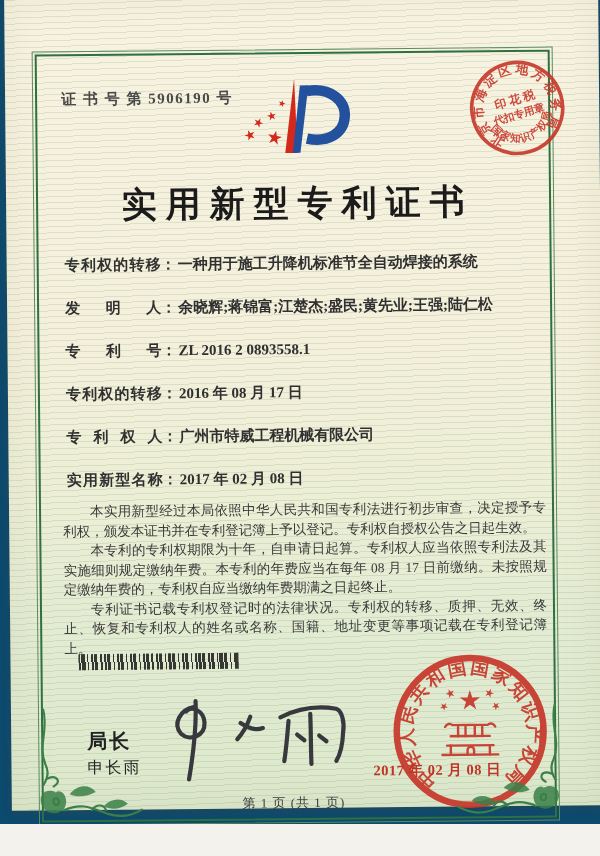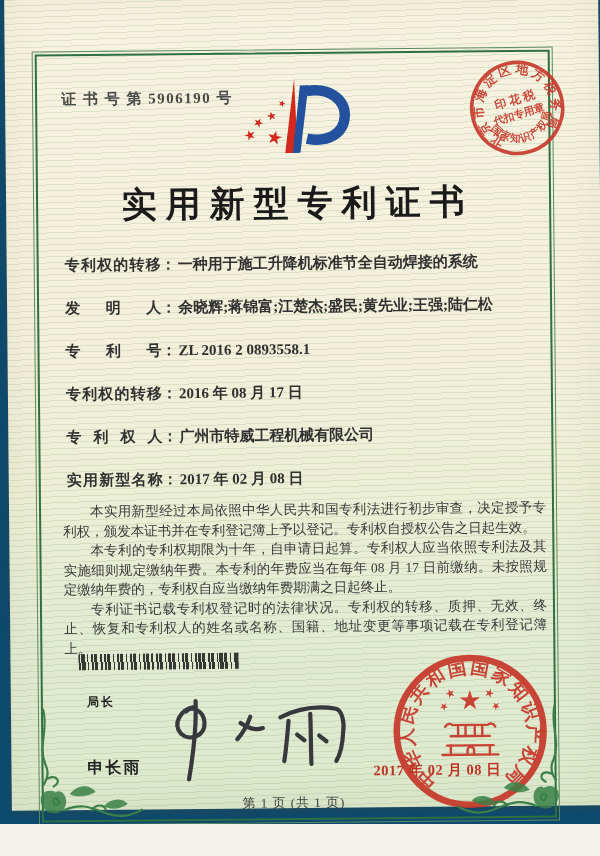--- a/index.html
+++ b/index.html
@@ -34,22 +34,22 @@
   .field-colon{display:inline-block;margin-right:2px;}
   .paragraphs{left:62px;top:500px;width:483px;font-size:13.5px;line-height:19.5px;color:#3a3a3a;text-align:justify;}
   .paragraphs p{margin:0;text-indent:2em;}
   .barcode{
     left:76px;top:652px;width:160px;height:16px;
     background:
       repeating-linear-gradient(90deg,#20201e 0 2px,rgba(0,0,0,0) 2px 3px,#20201e 3px 6px,rgba(0,0,0,0) 6px 9px,#20201e 9px 10px,rgba(0,0,0,0) 10px 13px),
       repeating-linear-gradient(90deg,rgba(0,0,0,0) 0 5px,#20201e 5px 7px,rgba(0,0,0,0) 7px 17px);
     opacity:.88;
   }
-  .sign-title{left:84px;top:692px;font-family:Liberation Serif, serif;font-size:12px;font-weight:700;color:#222;letter-spacing:2px;}
-  .sign-name{left:84px;top:756px;font-family:"Liberation Sans","DejaVu Sans",sans-serif;font-size:16px;font-weight:700;color:#222;letter-spacing:2px;}
+  .sign-title{left:84px;top:726px;font-family:Liberation Serif, serif;font-size:20px;font-weight:700;color:#222;letter-spacing:2px;}
+  .sign-name{left:84px;top:756px;font-family:"Liberation Sans","DejaVu Sans",sans-serif;font-size:16px;font-weight:400;color:#222;letter-spacing:2px;}
   .signature-svg{left:150px;top:692px;width:200px;height:90px;}
   .footer{left:0;right:20px;top:794px;text-align:center;font-size:13px;color:#3d3d3b;letter-spacing:1px;}
   .tax-stamp{left:470px;top:60px;width:100px;height:100px;transform:rotate(-16deg);opacity:.9;}
   .official-seal{left:388px;top:654px;width:158px;height:158px;opacity:.92;}
   .seal-date{left:370px;top:762px;font-size:14.5px;color:#bf3426;font-weight:600;letter-spacing:.5px;white-space:nowrap;}
   .corner-orn{width:110px;height:110px;}
   .corner-left{left:30px;top:706px;}
   .corner-right{left:452px;top:706px;transform:scaleX(-1);}
   .logo{left:243px;top:74px;width:114px;height:94px;}
 </style>

